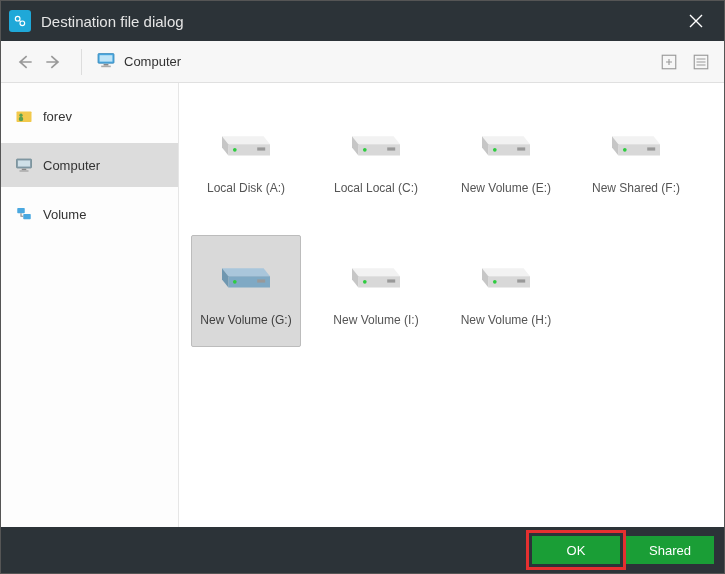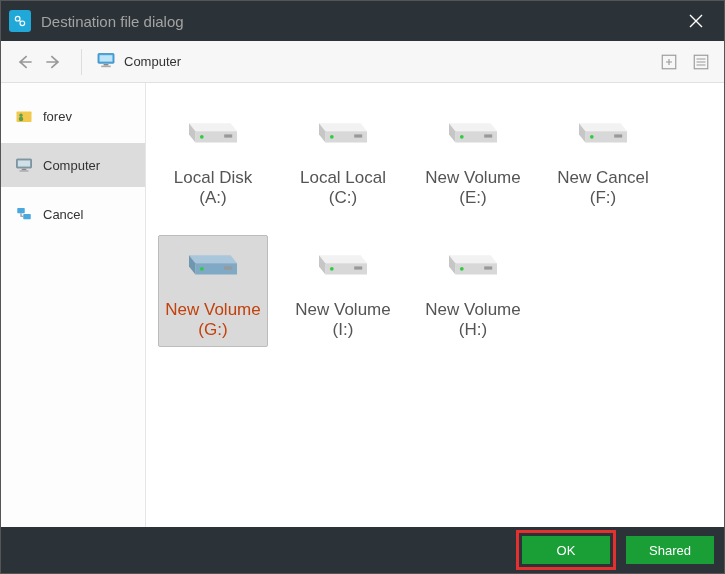--- a/index.html
+++ b/index.html
@@ -14,21 +14,21 @@
   .window {
     width: 725px;
     height: 574px;
     display: flex;
     flex-direction: column;
     border: 1px solid #555;
   }
   .titlebar {
     height: 40px;
     background: #2c3338;
-    color: #a3a3a3;
+    color: #e5e5e5;
     display: flex;
     align-items: center;
     padding: 0 8px;
   }
   .titlebar .app-icon {
     width: 22px;
     height: 22px;
     background: #1fa8d8;
     border-radius: 3px;
     display: flex;
@@ -87,21 +87,21 @@
     cursor: pointer;
     margin-left: 6px;
   }
   .body {
     flex: 1;
     display: flex;
     background: #fff;
     overflow: hidden;
   }
   .sidebar {
-    width: 145px;
+    width: 178px;
     border-right: 1px solid #e6e6e6;
     padding-top: 6px;
     background: #fdfdfd;
   }
   .side-item {
     height: 44px;
     display: flex;
     align-items: center;
     padding: 0 14px;
     cursor: pointer;
@@ -140,33 +140,32 @@
   .drive.selected {
     background: #d9d9d9;
     border: 1px solid #bcbcbc;
   }
   .drive .drive-icon {
     width: 64px;
     height: 44px;
     margin-bottom: 14px;
   }
   .drive .label {
-    font-size: 17px;
+    font-size: 12px;
     color: #555;
     text-align: center;
   }
-  .drive.selected .label { color: #c2410c; }
+  .drive.selected .label { color: #404040; }
   .footer {
     height: 46px;
     background: #2c3338;
     display: flex;
     align-items: center;
     justify-content: flex-end;
     padding: 0 10px;
-    gap: 10px;
   }
   .btn {
     width: 88px;
     height: 28px;
     display: flex;
     align-items: center;
     justify-content: center;
     color: #fff;
     font-size: 13px;
     cursor: pointer;
@@ -261,21 +260,21 @@
         <span>Computer</span>
       </div>
       <div class="side-item">
         <span class="icon">
           <svg width="18" height="18" viewBox="0 0 24 24">
             <rect x="3" y="4" width="10" height="7" rx="1" fill="#4aa8e0"></rect>
             <rect x="11" y="12" width="10" height="7" rx="1" fill="#4aa8e0"></rect>
             <path d="M8 11 V15 H11" stroke="#888" stroke-width="1.5" fill="none"></path>
           </svg>
         </span>
-        <span>Cancel</span>
+        <span>Volume</span>
       </div>
     </div>
 
     <div class="content">
 
     <div class="drive">
     <div class="drive-icon">
             <svg class="drive-svg" width="64" height="44" viewBox="0 0 80 54">
     <polygon points="10,16 62,16 70,26 18,26" fill="#f2f2f2"></polygon>
     <polygon points="18,26 70,26 70,40 18,40" fill="#d8d8d8"></polygon>
@@ -313,21 +312,21 @@
         <div class="drive">
     <div class="drive-icon">
             <svg class="drive-svg" width="64" height="44" viewBox="0 0 80 54">
     <polygon points="10,16 62,16 70,26 18,26" fill="#f2f2f2"></polygon>
     <polygon points="18,26 70,26 70,40 18,40" fill="#d8d8d8"></polygon>
     <polygon points="10,16 18,26 18,40 10,30" fill="#c6c6c6"></polygon>
     <circle cx="26" cy="33" r="2.3" fill="#2ecc40"></circle>
     <rect x="54" y="30" width="10" height="4" fill="#999"></rect>
   </svg>
           </div>
-    <div class="label">New Cancel (F:)</div>
+    <div class="label">New Shared (F:)</div>
         </div>
         <div class="drive selected">
     <div class="drive-icon">
             <svg class="drive-svg" width="64" height="44" viewBox="0 0 80 54">
     <polygon points="10,16 62,16 70,26 18,26" fill="#a9c6db"></polygon>
     <polygon points="18,26 70,26 70,40 18,40" fill="#7fa9c4"></polygon>
     <polygon points="10,16 18,26 18,40 10,30" fill="#6f97b0"></polygon>
     <circle cx="26" cy="33" r="2.3" fill="#2ecc40"></circle>
     <rect x="54" y="30" width="10" height="4" fill="#999"></rect>
   </svg>

